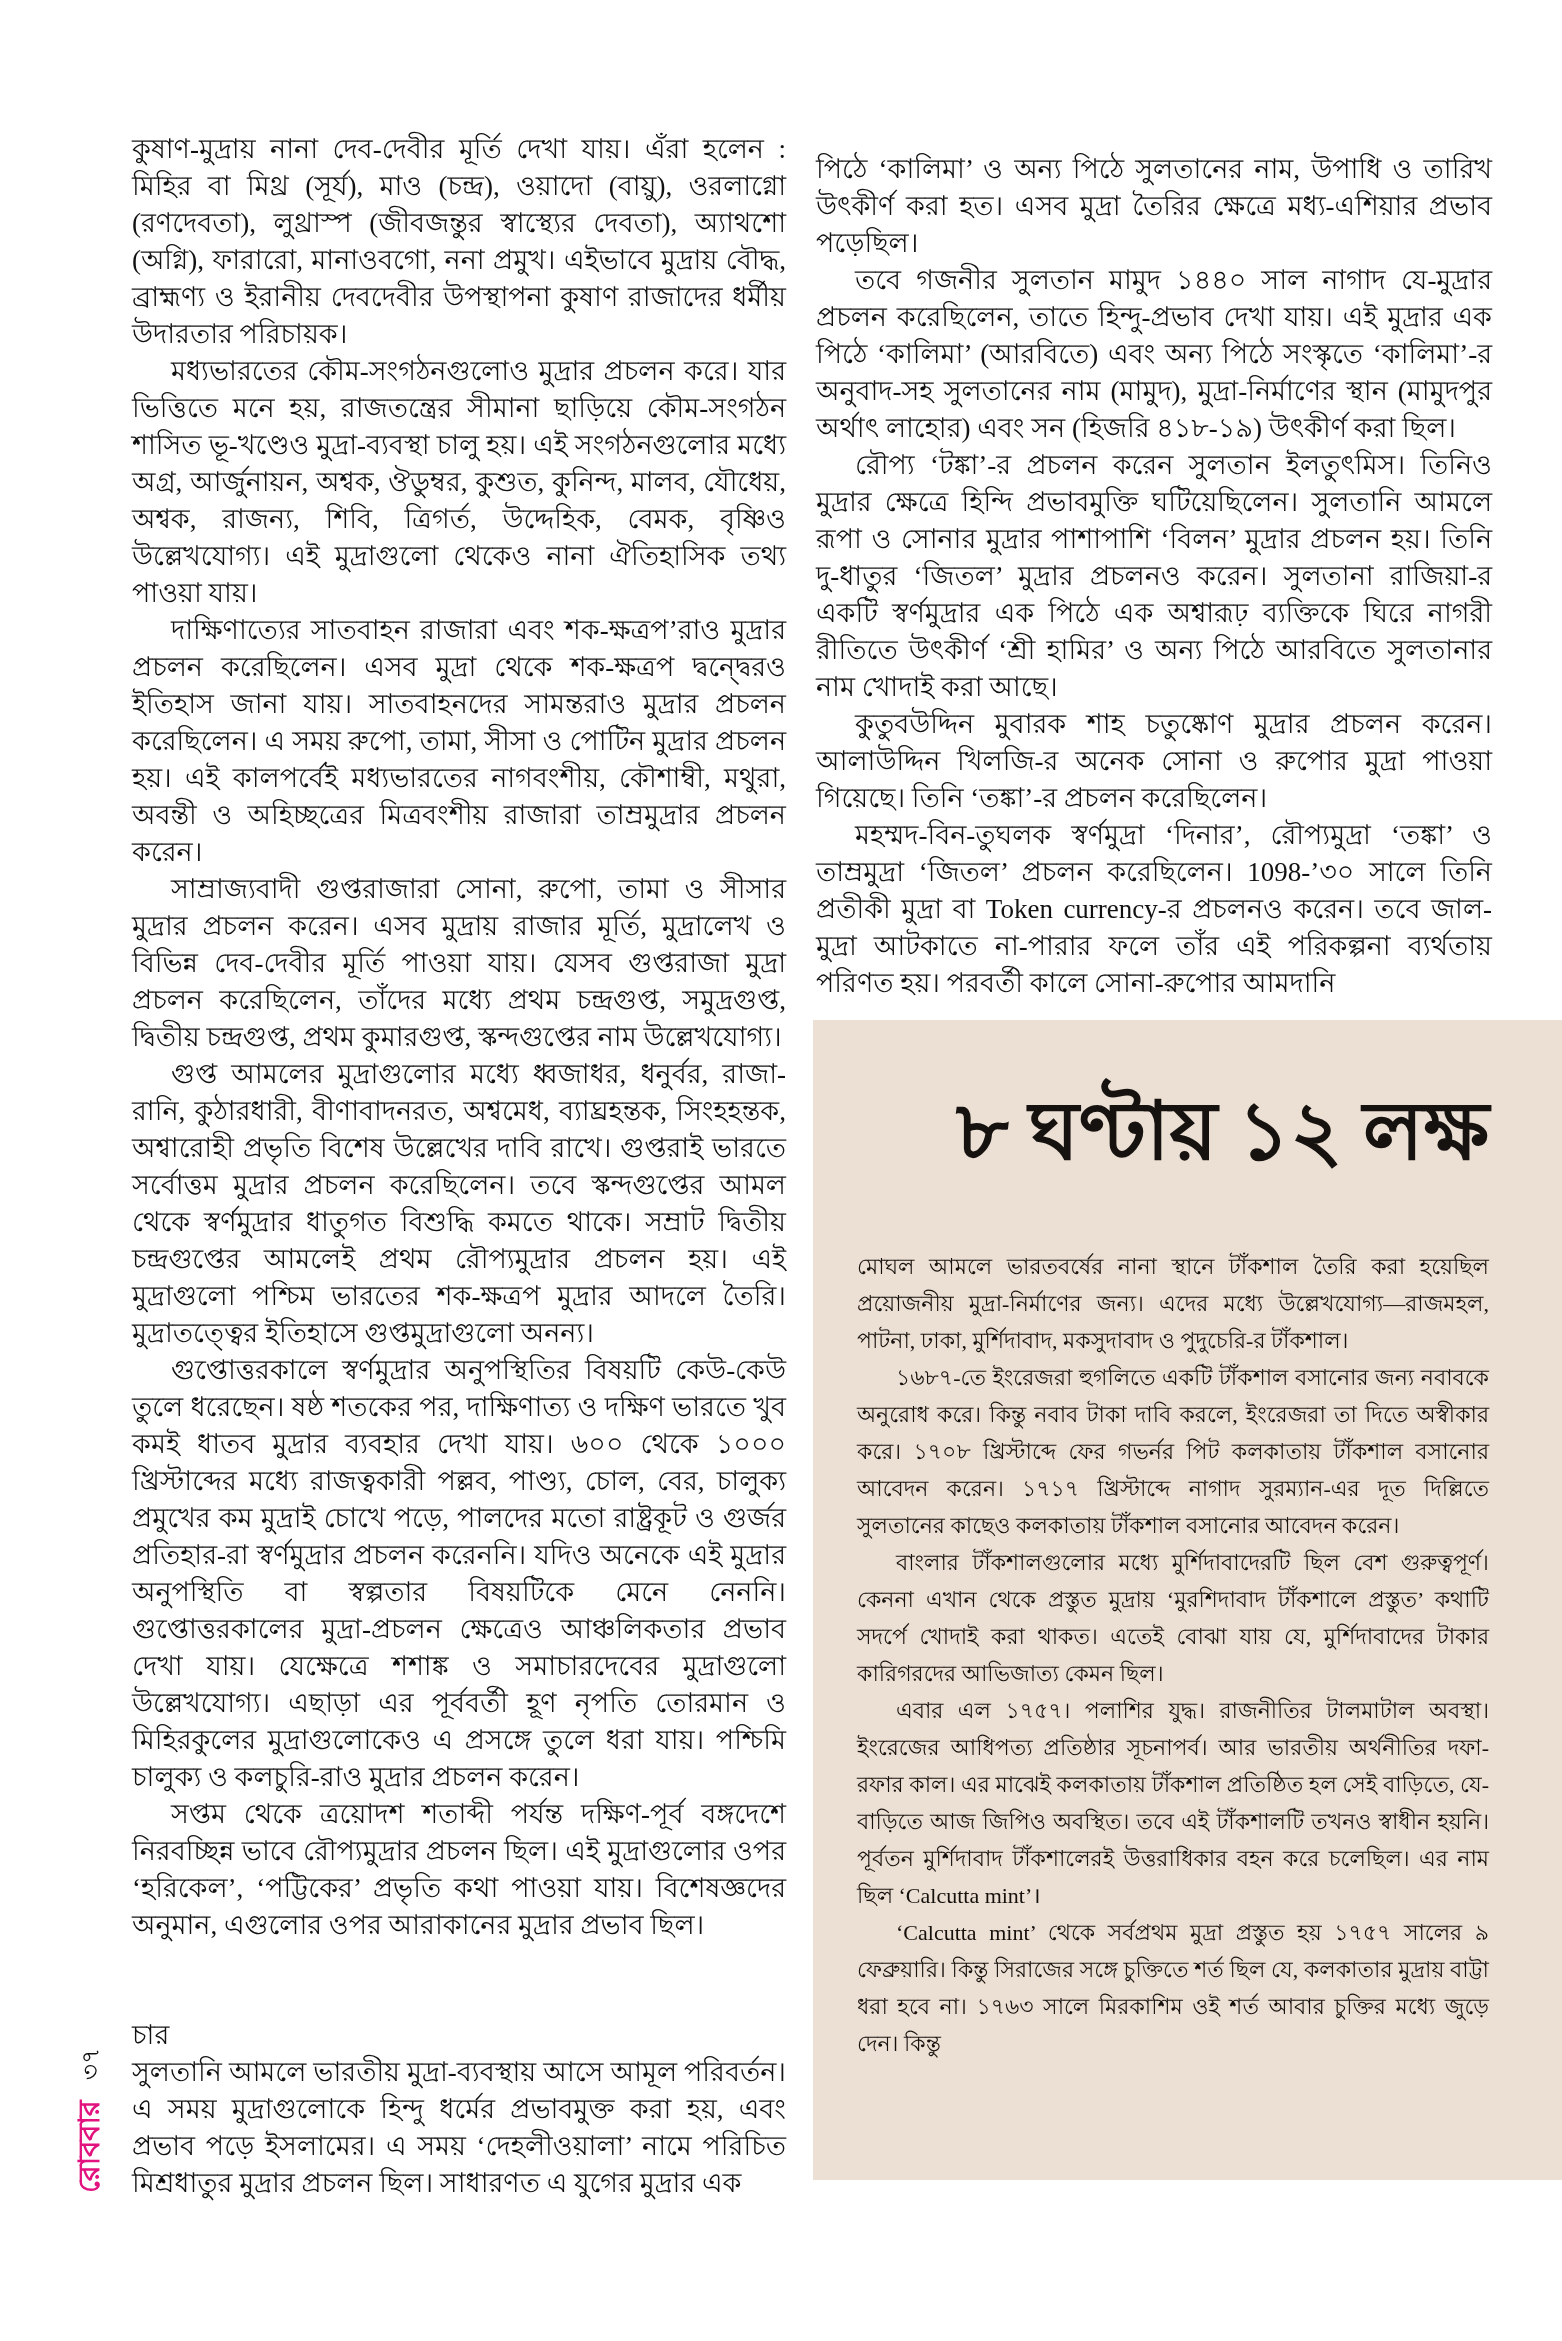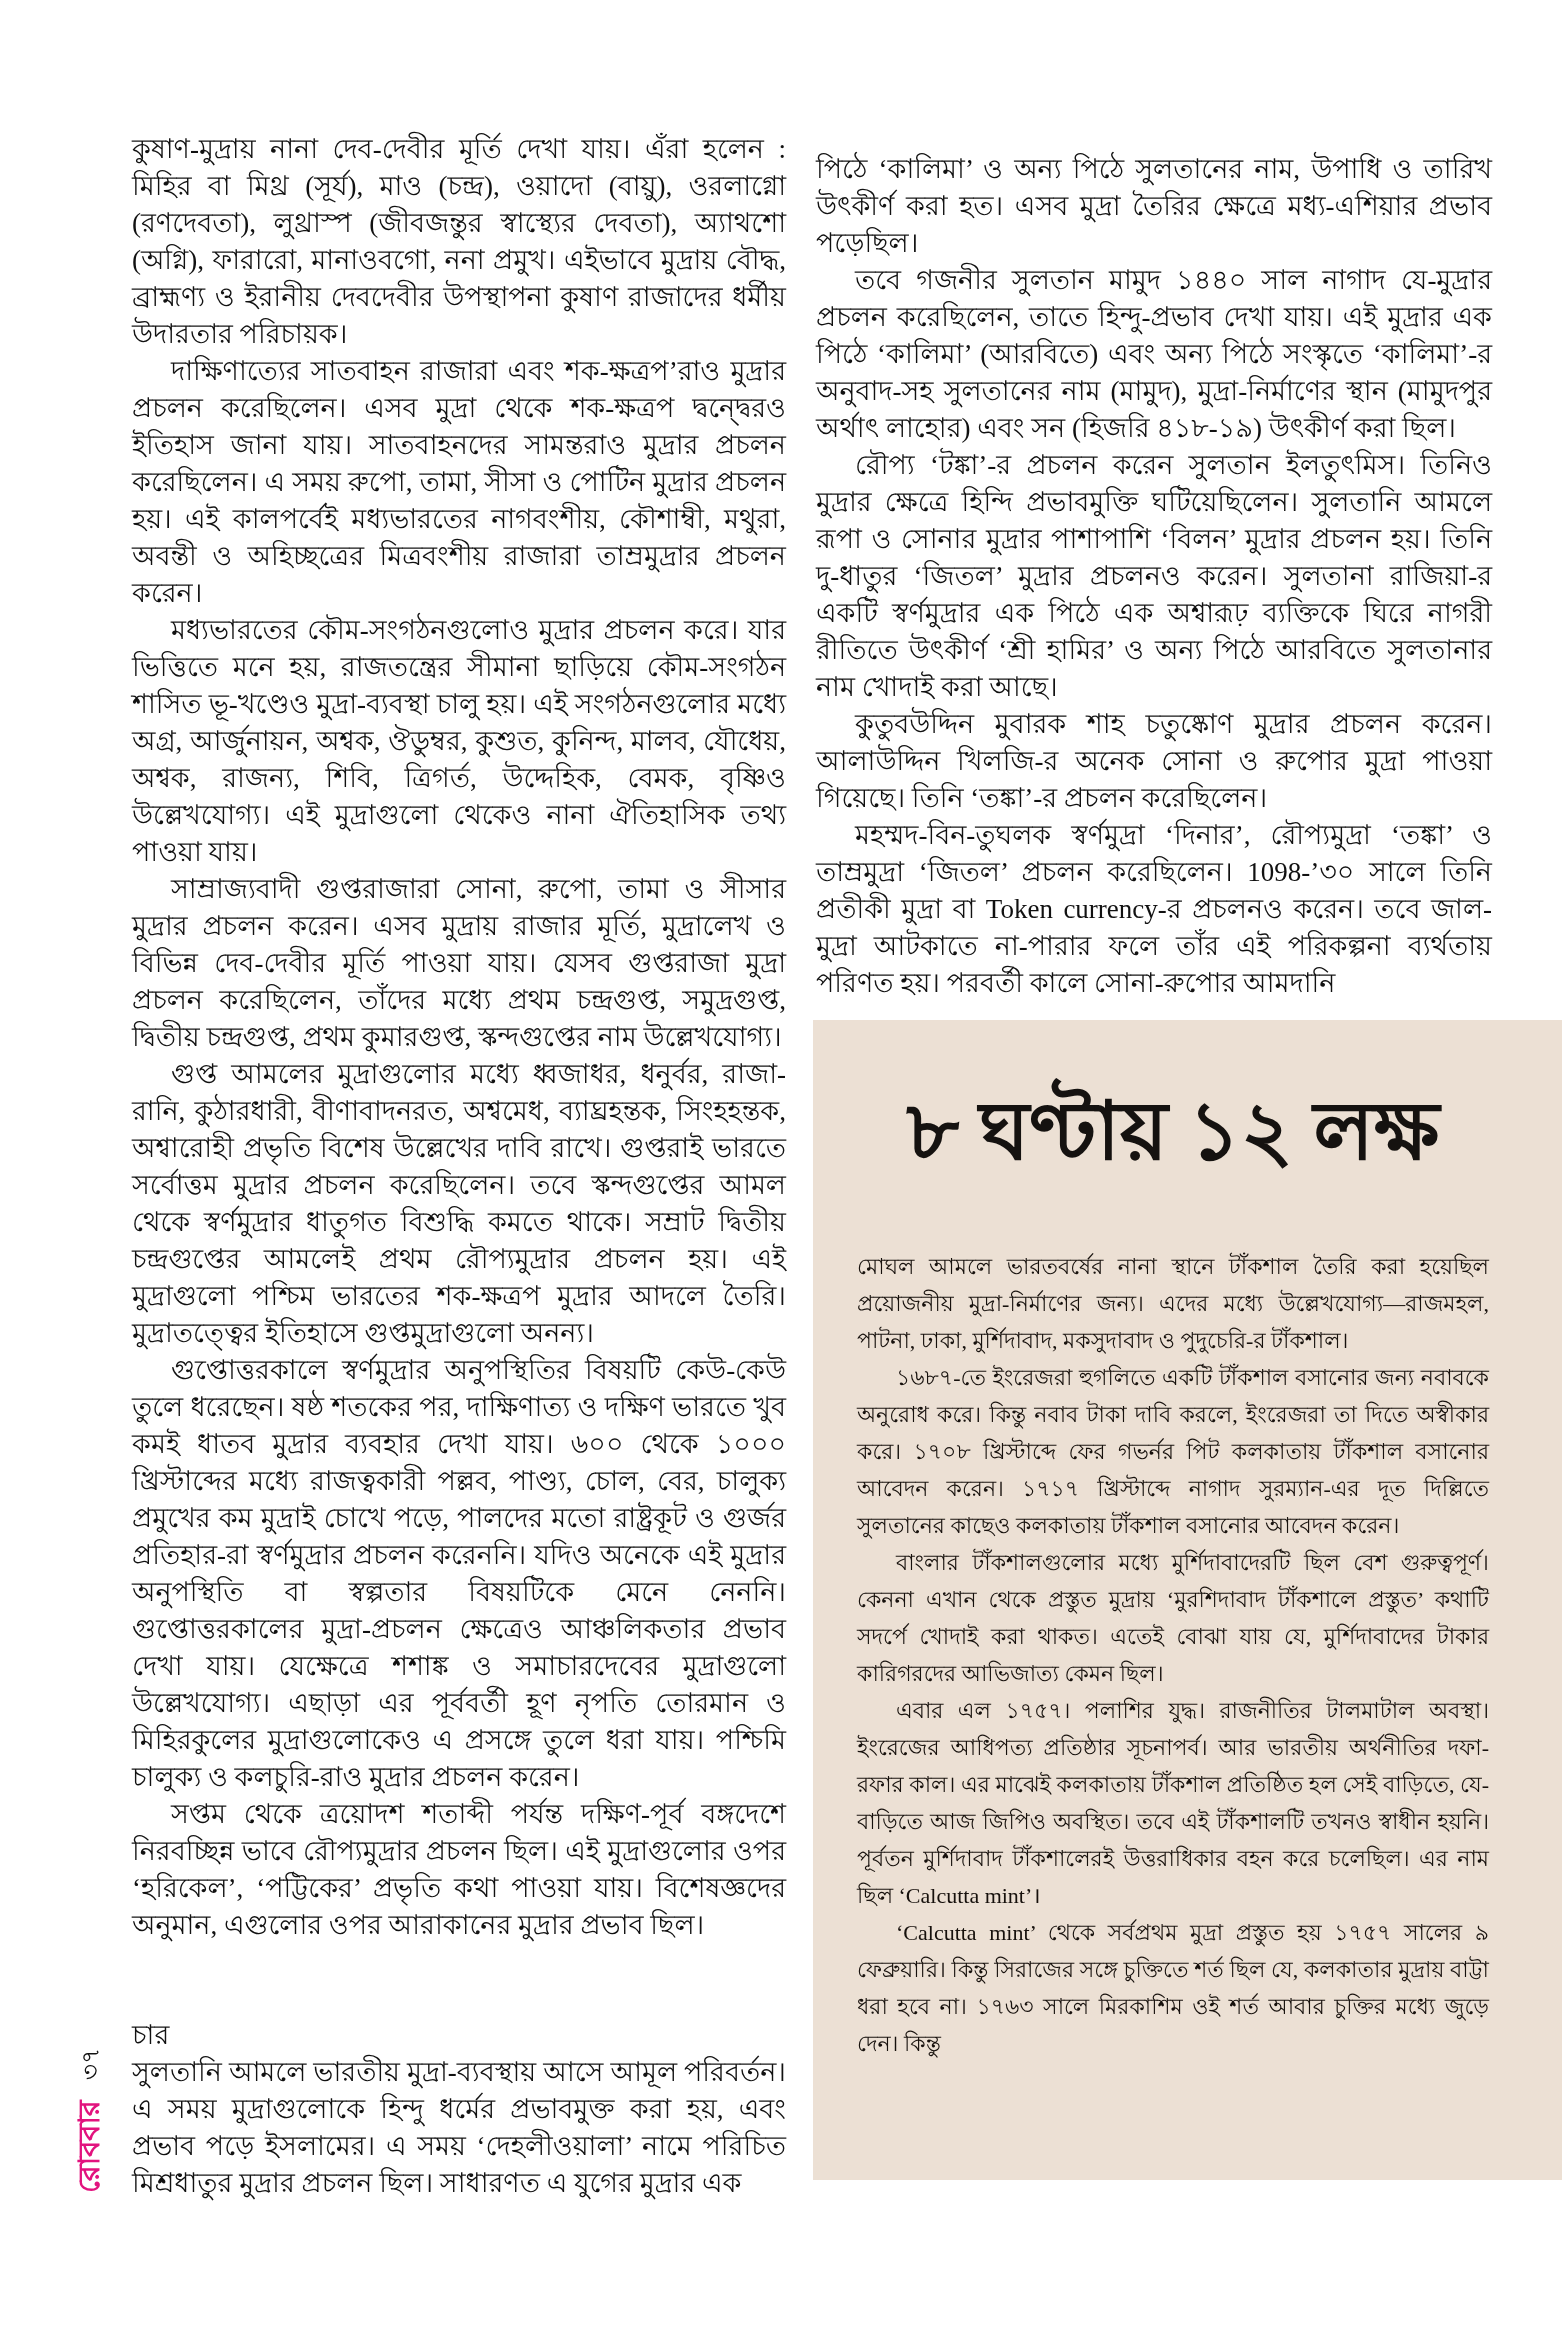--- a/index.html
+++ b/index.html
@@ -35,21 +35,21 @@
     left:813px;
     top:1020px;
     width:750px;
     height:1160px;
     background:#ece0d4;
     box-sizing:border-box;
     padding:62px 74px 0 44px;
   }
   .feature-box-title{
     margin:0 0 65px 0;
-    text-align:center;
+    text-align:right;
     font-size:81px;
     line-height:1.25;
     font-weight:bold;
     color:#151210;
   }
   .feature-box-body{
     text-align:justify;
     font-size:22px;
     line-height:37px;
     color:#16100c;
@@ -69,22 +69,22 @@
   .spine .magazine{ color:#e2137e; font-weight:bold; }
   .spine .pagenum{ color:#111111; font-size:25px; margin-left:20px; }
 </style>
 </head>
 <body>
 
 <div class="page">
 
   <div class="col col-left">
     <p>কুষাণ-মুদ্রায় নানা দেব-দেবীর মূর্তি দেখা যায়। এঁরা হলেন : মিহির বা মিথ্র (সূর্য), মাও (চন্দ্র), ওয়াদো (বায়ু), ওরলাগ্নো (রণদেবতা), লুথ্রাস্প (জীবজন্তুর স্বাস্থ্যের দেবতা), অ্যাথশো (অগ্নি), ফারারো, মানাওবগো, ননা প্রমুখ। এইভাবে মুদ্রায় বৌদ্ধ, ব্রাহ্মণ্য ও ইরানীয় দেবদেবীর উপস্থাপনা কুষাণ রাজাদের ধর্মীয় উদারতার পরিচায়ক।</p>
+    <p class="indent">মধ্যভারতের কৌম-সংগঠনগুলোও মুদ্রার প্রচলন করে। যার ভিত্তিতে মনে হয়, রাজতন্ত্রের সীমানা ছাড়িয়ে কৌম-সংগঠন শাসিত ভূ-খণ্ডেও মুদ্রা-ব্যবস্থা চালু হয়। এই সংগঠনগুলোর মধ্যে অগ্র, আর্জুনায়ন, অশ্বক, ঔডুম্বর, কুশুত, কুনিন্দ, মালব, যৌধেয়, অশ্বক, রাজন্য, শিবি, ত্রিগর্ত, উদ্দেহিক, বেমক, বৃষ্ণিও উল্লেখযোগ্য। এই মুদ্রাগুলো থেকেও নানা ঐতিহাসিক তথ্য পাওয়া যায়।</p>
     <p class="indent">দাক্ষিণাত্যের সাতবাহন রাজারা এবং শক-ক্ষত্রপ’রাও মুদ্রার প্রচলন করেছিলেন। এসব মুদ্রা থেকে শক-ক্ষত্রপ দ্বন্দ্বেরও ইতিহাস জানা যায়। সাতবাহনদের সামন্তরাও মুদ্রার প্রচলন করেছিলেন। এ সময় রুপো, তামা, সীসা ও পোটিন মুদ্রার প্রচলন হয়। এই কালপর্বেই মধ্যভারতের নাগবংশীয়, কৌশাম্বী, মথুরা, অবন্তী ও অহিচ্ছত্রের মিত্রবংশীয় রাজারা তাম্রমুদ্রার প্রচলন করেন।</p>
-    <p class="indent">মধ্যভারতের কৌম-সংগঠনগুলোও মুদ্রার প্রচলন করে। যার ভিত্তিতে মনে হয়, রাজতন্ত্রের সীমানা ছাড়িয়ে কৌম-সংগঠন শাসিত ভূ-খণ্ডেও মুদ্রা-ব্যবস্থা চালু হয়। এই সংগঠনগুলোর মধ্যে অগ্র, আর্জুনায়ন, অশ্বক, ঔডুম্বর, কুশুত, কুনিন্দ, মালব, যৌধেয়, অশ্বক, রাজন্য, শিবি, ত্রিগর্ত, উদ্দেহিক, বেমক, বৃষ্ণিও উল্লেখযোগ্য। এই মুদ্রাগুলো থেকেও নানা ঐতিহাসিক তথ্য পাওয়া যায়।</p>
     <p class="indent">সাম্রাজ্যবাদী গুপ্তরাজারা সোনা, রুপো, তামা ও সীসার মুদ্রার প্রচলন করেন। এসব মুদ্রায় রাজার মূর্তি, মুদ্রালেখ ও বিভিন্ন দেব-দেবীর মূর্তি পাওয়া যায়। যেসব গুপ্তরাজা মুদ্রা প্রচলন করেছিলেন, তাঁদের মধ্যে প্রথম চন্দ্রগুপ্ত, সমুদ্রগুপ্ত, দ্বিতীয় চন্দ্রগুপ্ত, প্রথম কুমারগুপ্ত, স্কন্দগুপ্তের নাম উল্লেখযোগ্য।</p>
     <p class="indent">গুপ্ত আমলের মুদ্রাগুলোর মধ্যে ধ্বজাধর, ধনুর্বর, রাজা-রানি, কুঠারধারী, বীণাবাদনরত, অশ্বমেধ, ব্যাঘ্রহন্তক, সিংহহন্তক, অশ্বারোহী প্রভৃতি বিশেষ উল্লেখের দাবি রাখে। গুপ্তরাই ভারতে সর্বোত্তম মুদ্রার প্রচলন করেছিলেন। তবে স্কন্দগুপ্তের আমল থেকে স্বর্ণমুদ্রার ধাতুগত বিশুদ্ধি কমতে থাকে। সম্রাট দ্বিতীয় চন্দ্রগুপ্তের আমলেই প্রথম রৌপ্যমুদ্রার প্রচলন হয়। এই মুদ্রাগুলো পশ্চিম ভারতের শক-ক্ষত্রপ মুদ্রার আদলে তৈরি। মুদ্রাতত্ত্বের ইতিহাসে গুপ্তমুদ্রাগুলো অনন্য।</p>
     <p class="indent">গুপ্তোত্তরকালে স্বর্ণমুদ্রার অনুপস্থিতির বিষয়টি কেউ-কেউ তুলে ধরেছেন। ষষ্ঠ শতকের পর, দাক্ষিণাত্য ও দক্ষিণ ভারতে খুব কমই ধাতব মুদ্রার ব্যবহার দেখা যায়। ৬০০ থেকে ১০০০ খ্রিস্টাব্দের মধ্যে রাজত্বকারী পল্লব, পাণ্ড্য, চোল, বের, চালুক্য প্রমুখের কম মুদ্রাই চোখে পড়ে, পালদের মতো রাষ্ট্রকূট ও গুর্জর প্রতিহার-রা স্বর্ণমুদ্রার প্রচলন করেননি। যদিও অনেকে এই মুদ্রার অনুপস্থিতি বা স্বল্পতার বিষয়টিকে মেনে নেননি। গুপ্তোত্তরকালের মুদ্রা-প্রচলন ক্ষেত্রেও আঞ্চলিকতার প্রভাব দেখা যায়। যেক্ষেত্রে শশাঙ্ক ও সমাচারদেবের মুদ্রাগুলো উল্লেখযোগ্য। এছাড়া এর পূর্ববর্তী হূণ নৃপতি তোরমান ও মিহিরকুলের মুদ্রাগুলোকেও এ প্রসঙ্গে তুলে ধরা যায়। পশ্চিমি চালুক্য ও কলচুরি-রাও মুদ্রার প্রচলন করেন।</p>
     <p class="indent">সপ্তম থেকে ত্রয়োদশ শতাব্দী পর্যন্ত দক্ষিণ-পূর্ব বঙ্গদেশে নিরবচ্ছিন্ন ভাবে রৌপ্যমুদ্রার প্রচলন ছিল। এই মুদ্রাগুলোর ওপর ‘হরিকেল’, ‘পট্টিকের’ প্রভৃতি কথা পাওয়া যায়। বিশেষজ্ঞদের অনুমান, এগুলোর ওপর আরাকানের মুদ্রার প্রভাব ছিল।</p>
     <p class="section-heading">চার</p>
     <p>সুলতানি আমলে ভারতীয় মুদ্রা-ব্যবস্থায় আসে আমূল পরিবর্তন। এ সময় মুদ্রাগুলোকে হিন্দু ধর্মের প্রভাবমুক্ত করা হয়, এবং প্রভাব পড়ে ইসলামের। এ সময় ‘দেহলীওয়ালা’ নামে পরিচিত মিশ্রধাতুর মুদ্রার প্রচলন ছিল। সাধারণত এ যুগের মুদ্রার এক</p>
   </div>
 
   <div class="col col-right">
     <p>পিঠে ‘কালিমা’ ও অন্য পিঠে সুলতানের নাম, উপাধি ও তারিখ উৎকীর্ণ করা হত। এসব মুদ্রা তৈরির ক্ষেত্রে মধ্য-এশিয়ার প্রভাব পড়েছিল।</p>

